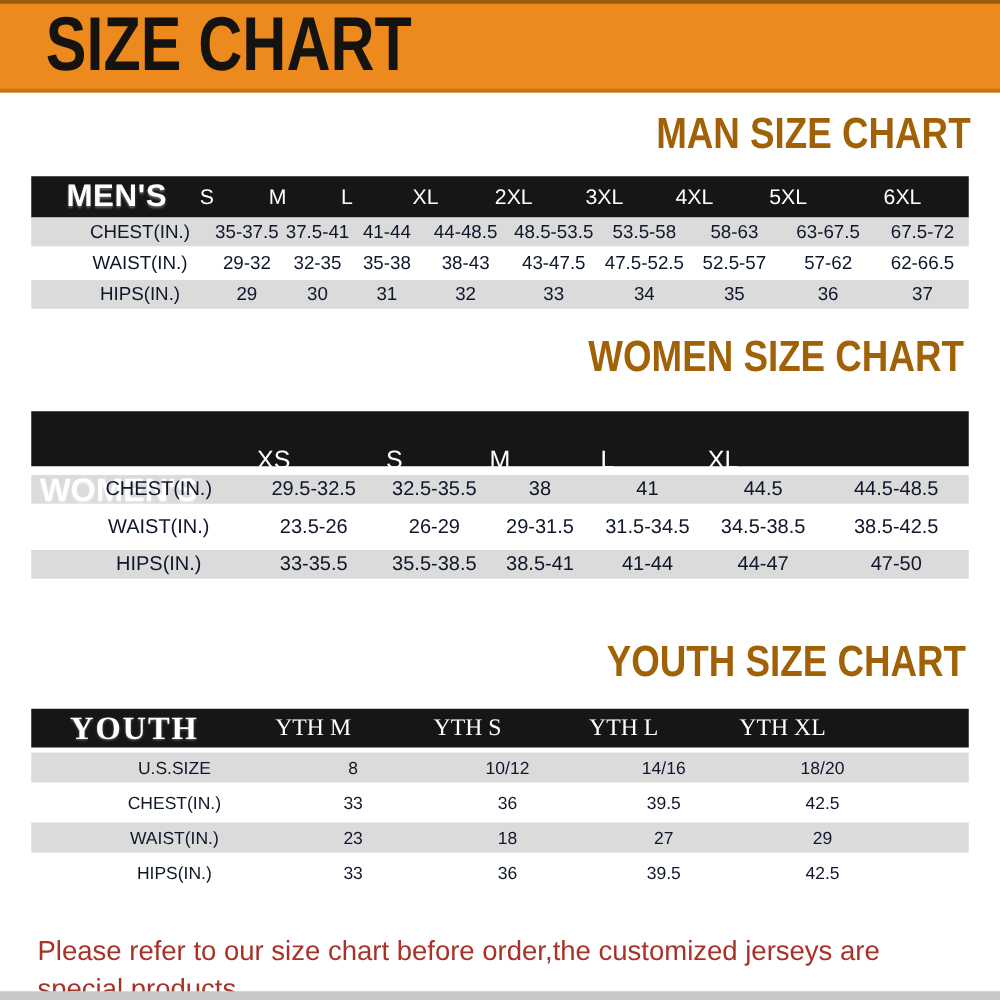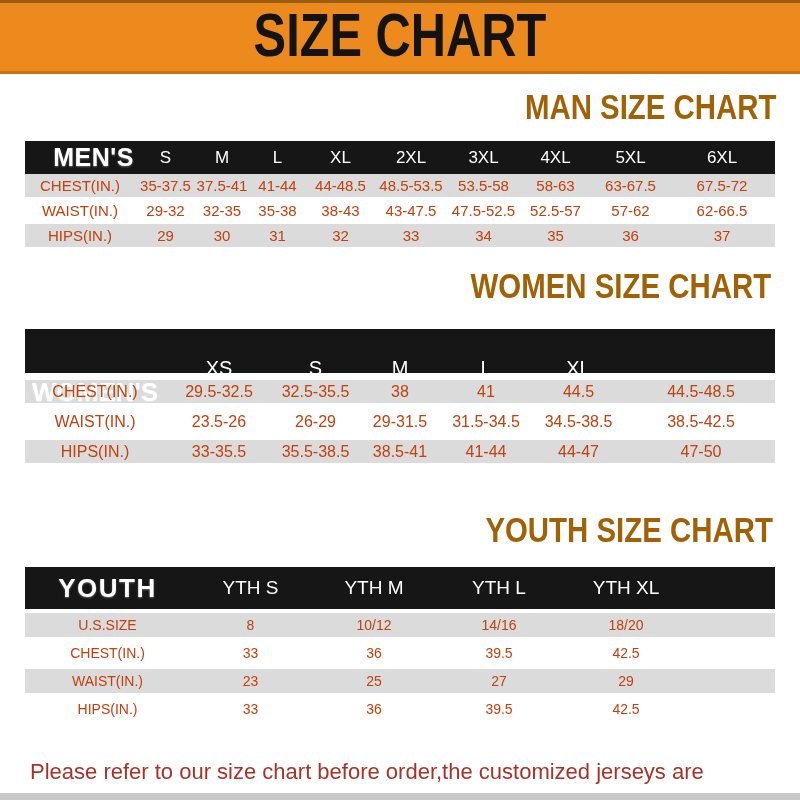--- a/index.html
+++ b/index.html
@@ -5,42 +5,42 @@
   html,body{margin:0;padding:0;}
   body{
     width:800px;height:800px;background:#ffffff;position:relative;overflow:hidden;
     font-family:"Liberation Sans","DejaVu Sans",sans-serif;
     -webkit-font-smoothing:antialiased;
   }
   
   .banner{
     height:68px;background:var(--banner-bg,#EC8A1E);
     border-top:3px solid #9a5d10;border-bottom:3px solid #c9720f;
-    display:flex;align-items:center;justify-content:center;
+    display:flex;align-items:center;justify-content:flex-start;
   }
   .banner-title{
     font-size:61px;font-weight:bold;color:#151310;letter-spacing:0px;
     transform:scaleX(0.80);transform-origin:center;white-space:nowrap;line-height:1;
     padding-bottom:4px;
   }
   
   .section-heading{
     text-align:right;font-weight:bold;color:#a16207;
     font-size:35px;line-height:1;margin:0;
   }
   .s0 .section-heading{margin:15px 0 17px 0;}
   .s1 .section-heading{margin:21px 0 26px 0;}
   .s2 .section-heading{margin:49px 0 20px 0;}
   
   .size-table{margin:0 25px;}
   .thead{
     background:var(--bar-bg,#161616);color:#ffffff;
     display:grid;align-items:center;
   }
-  .trow{display:grid;align-items:center;color:#c2410c;}
+  .trow{display:grid;align-items:center;color:#0f172a;padding-left:32px;}
   .trow.stripe{background:var(--stripe,#DBDBDB);}
   .cell{text-align:center;white-space:nowrap;}
   .rlabel{text-align:center;}
   .hlabel{
     font-weight:bold;text-align:center;color:#fff;white-space:nowrap;
     text-shadow:0 1px 2px rgba(255,255,255,0.35);
   }
   
   .t0 .thead,.t0 .trow{grid-template-columns:110px 61px 52px 59px 67px 74px 71px 73px 77px 1fr;}
   .t0 .thead{height:33px;}
@@ -48,21 +48,21 @@
   .t0 .hcell{font-size:17px;}
   .t0 .trow{height:23px;margin-bottom:2px;font-size:15px;}
   
   .t1 .thead,.t1 .trow{grid-template-columns:140px 108px 85px 84px 88px 97px 1fr;}
   .t1 .thead{height:44px;margin-bottom:7px;}
   .t1 .hlabel{font-size:26px;margin-top:48px;}
   .t1 .hcell{font-size:20px;}
   .t1 .trow{height:23px;margin-bottom:7px;font-size:16px;}
   
   .t2 .thead,.t2 .trow{grid-template-columns:165px 121px 126px 124px 130px 1fr;}
-  .t2 .thead{height:42px;margin-bottom:4px;}
+  .t2 .thead{height:31px;margin-bottom:4px;font-family:Liberation Serif, serif;}
   .t2 .hlabel{font-size:26px;letter-spacing:1.5px;}
   .t2 .hcell{font-size:19px;}
   .t2 .trow{height:24px;margin-bottom:4px;font-size:14px;}
   
   .footer-note{
     margin:36px 28px 0 30px;color:var(--note-color,#A93228);
     font-size:22px;line-height:30px;font-weight:500;
   }
   .bottom-strip{
     position:absolute;left:0;bottom:0;width:800px;height:7px;background:#c8c8c6;
@@ -167,43 +167,43 @@
           <div class="cell">44-47</div>
           <div class="cell">47-50</div>
         </div>
       </div>
     </div>
     <div class="section s2">
       <div class="section-heading"><div class="" style="display: inline-block; transform: scaleX(0.84);">YOUTH SIZE CHART</div></div>
       <div class="size-table t2">
         <div class="thead">
           <div class="hlabel">YOUTH</div>
+          <div class="cell hcell">YTH M</div>
           <div class="cell hcell">YTH S</div>
-          <div class="cell hcell">YTH M</div>
           <div class="cell hcell">YTH L</div>
           <div class="cell hcell">YTH XL</div>
         </div>
         <div class="trow stripe">
           <div class="cell rlabel">U.S.SIZE</div>
           <div class="cell">8</div>
           <div class="cell">10/12</div>
           <div class="cell">14/16</div>
           <div class="cell">18/20</div>
         </div>
         <div class="trow">
           <div class="cell rlabel">CHEST(IN.)</div>
           <div class="cell">33</div>
           <div class="cell">36</div>
           <div class="cell">39.5</div>
           <div class="cell">42.5</div>
         </div>
         <div class="trow stripe">
           <div class="cell rlabel">WAIST(IN.)</div>
           <div class="cell">23</div>
-          <div class="cell">25</div>
+          <div class="cell">18</div>
           <div class="cell">27</div>
           <div class="cell">29</div>
         </div>
         <div class="trow">
           <div class="cell rlabel">HIPS(IN.)</div>
           <div class="cell">33</div>
           <div class="cell">36</div>
           <div class="cell">39.5</div>
           <div class="cell">42.5</div>
         </div>

